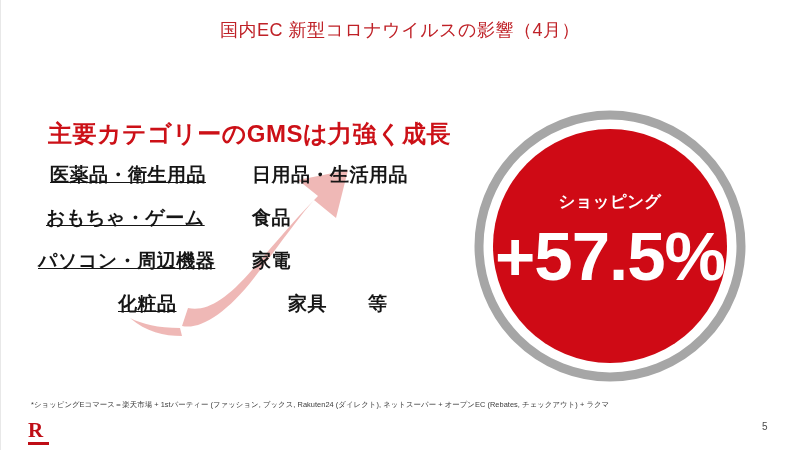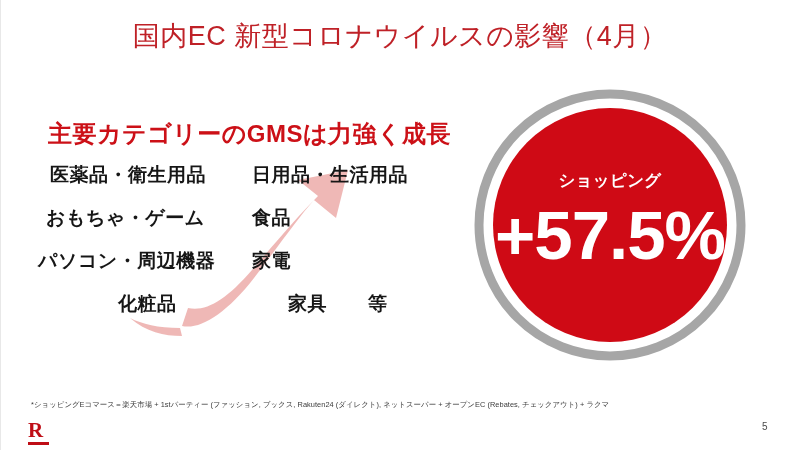--- a/index.html
+++ b/index.html
@@ -29,21 +29,21 @@
     background: #e8e8e8;
   }
 
   
   .slide-title {
     position: absolute;
     left: 0;
     top: 18px;
     width: 800px;
     text-align: center;
-    font-size: 27px;
+    font-size: 18px;
     font-weight: 400;
     letter-spacing: 0.5px;
     color: #bf2127;
     white-space: nowrap;
   }
 
   
   .left-block {
     position: absolute;
     left: 38px;
@@ -85,40 +85,40 @@
     height: 43px;
   }
   .cat-cell {
     position: absolute;
     font-size: 19px;
     font-weight: 700;
     color: #161616;
     white-space: nowrap;
     letter-spacing: 0.5px;
   }
-  .cat-left  { left: 12px;  }
+  .cat-left  { left: 12px; text-decoration: underline;  }
   .cat-right { left: 214px; }
   .r1 .cat-left  { left: 12px; }
   .r2 .cat-left  { left: 8px; }
   .r3 .cat-left  { left: 0px; }
   .r4 .cat-left  { left: 80px; }
   .r4 .cat-right { left: 250px; text-align: center; }
   .cat-etc {
     position: absolute;
     left: 330px;
     font-size: 19px;
     font-weight: 700;
     color: #161616;
   }
 
   
   .badge {
     position: absolute;
     left: 472px;
-    top: 87px;
+    top: 108px;
     width: 276px;
     height: 276px;
     text-decoration: underline;
   }
   .badge svg { display: block; }
   .badge-text {
     position: absolute;
     left: 0;
     top: 0;
     width: 276px;

